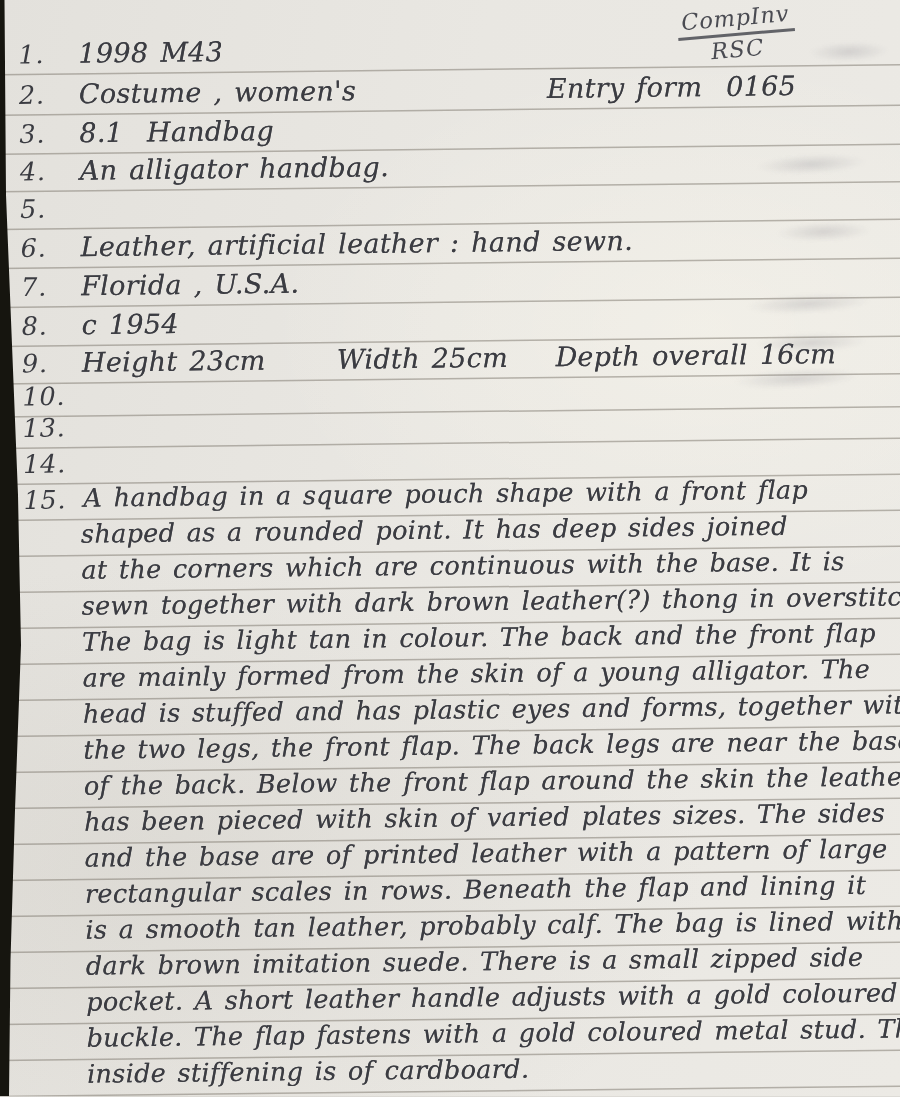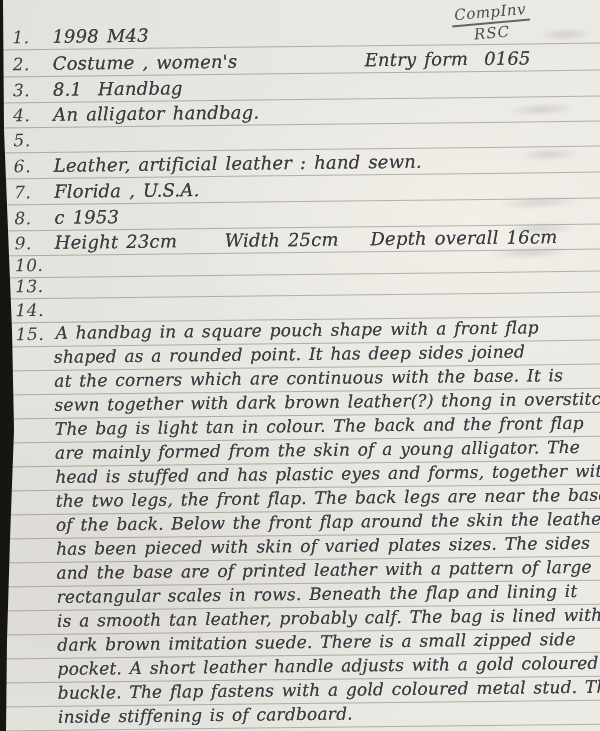--- a/index.html
+++ b/index.html
@@ -138,21 +138,21 @@
       <span class="txt">Leather, artificial leather : hand sewn.</span>
     </div>
 
     <div class="row" style="height:26px">
       <span class="num">7.</span>
       <span class="txt">Florida , U.S.A.</span>
     </div>
 
     <div class="row" style="height:26px">
       <span class="num">8.</span>
-      <span class="txt">c 1953</span>
+      <span class="txt">c 1954</span>
     </div>
 
     <div class="row" style="height:25px">
       <span class="num">9.</span>
       <span class="txt">Height 23cm      Width 25cm    Depth overall 16cm</span>
     </div>
 
     <div class="row" style="height:22px">
       <span class="num">10.</span>
       <span class="txt"></span>

